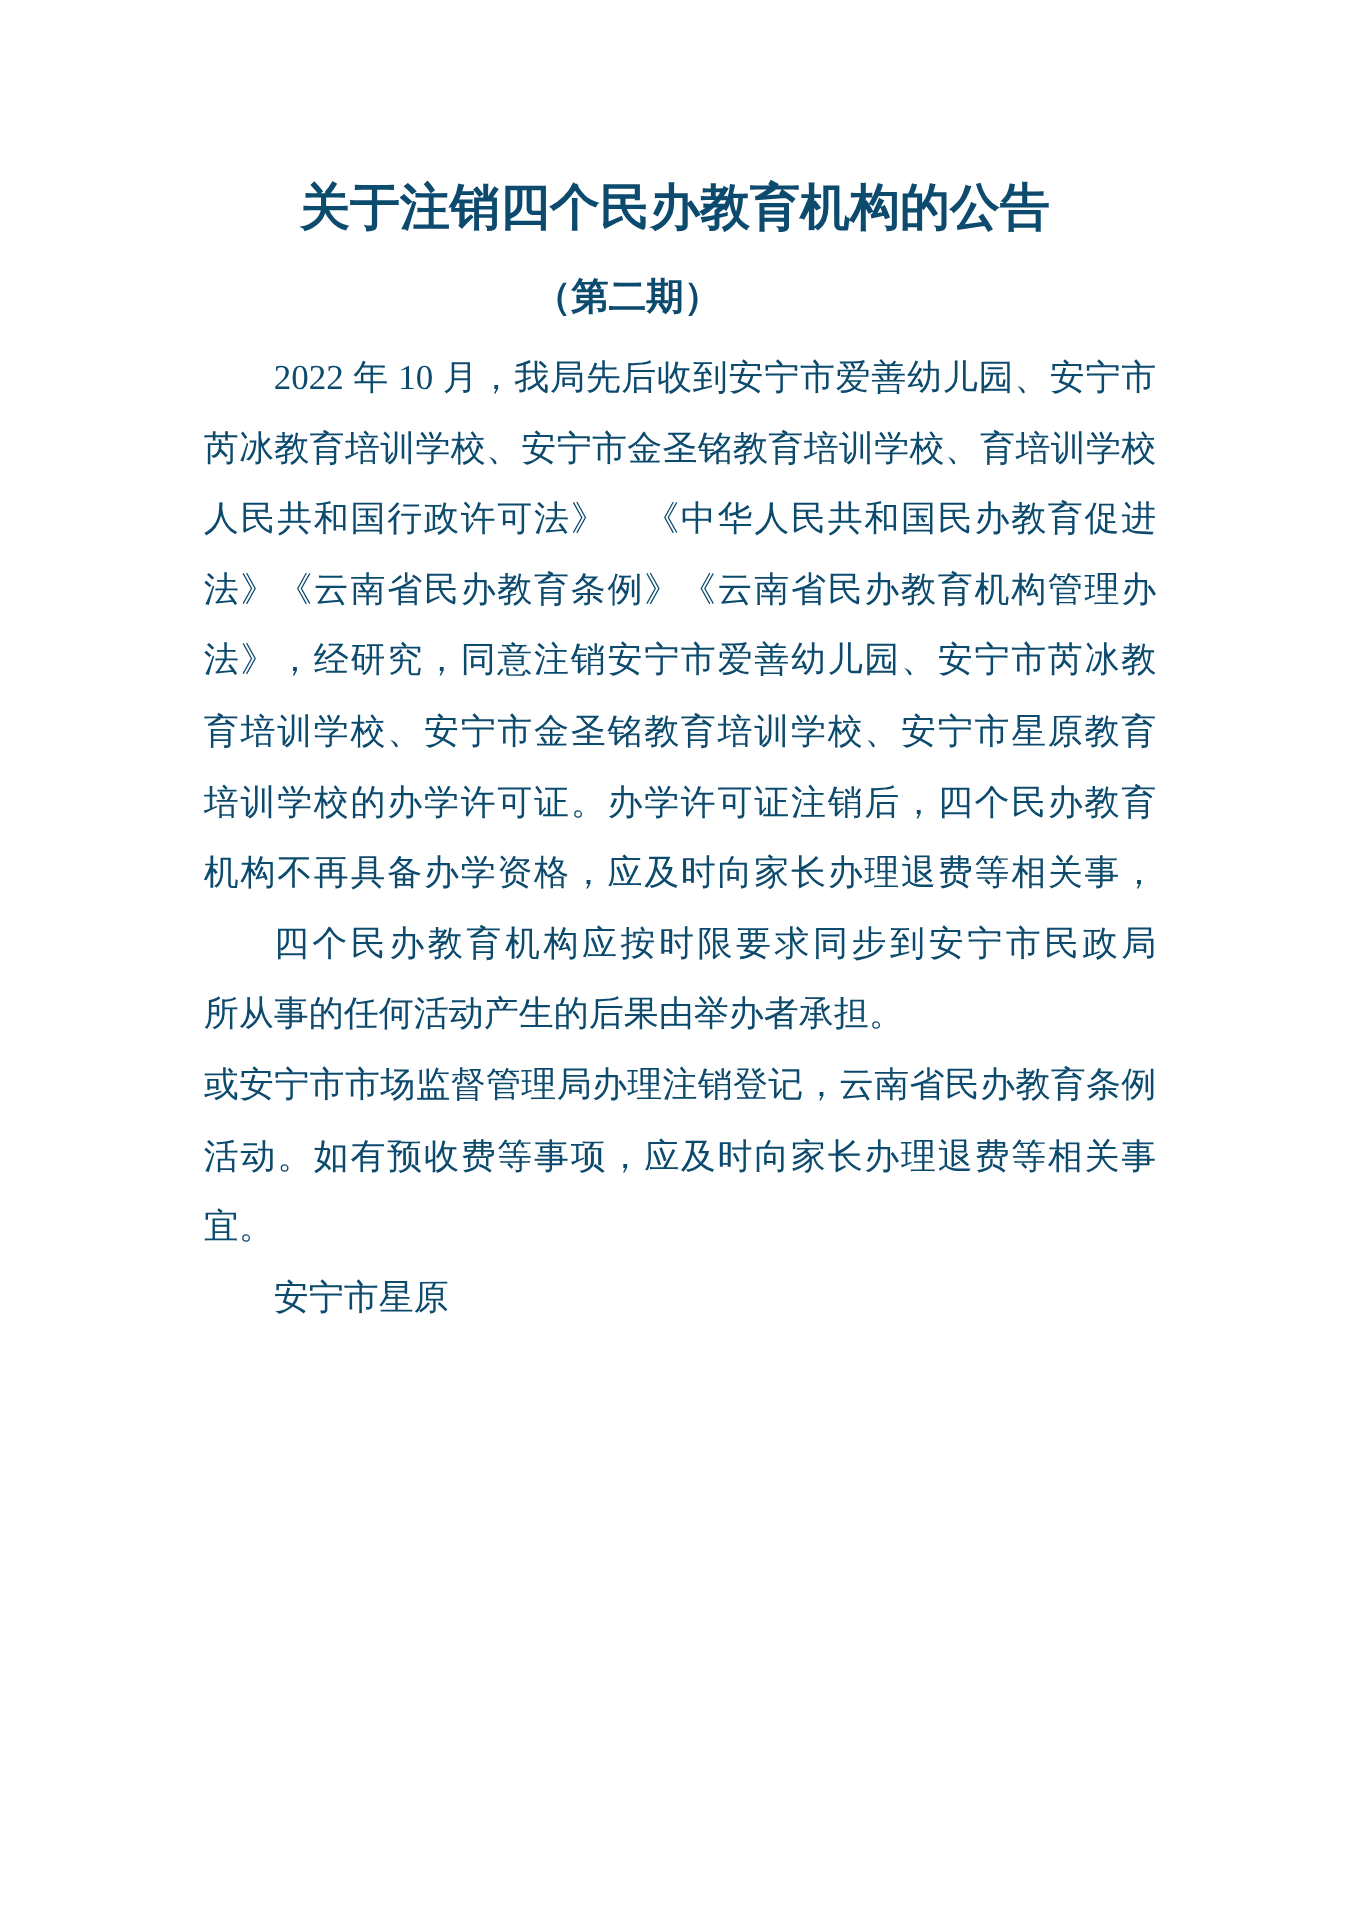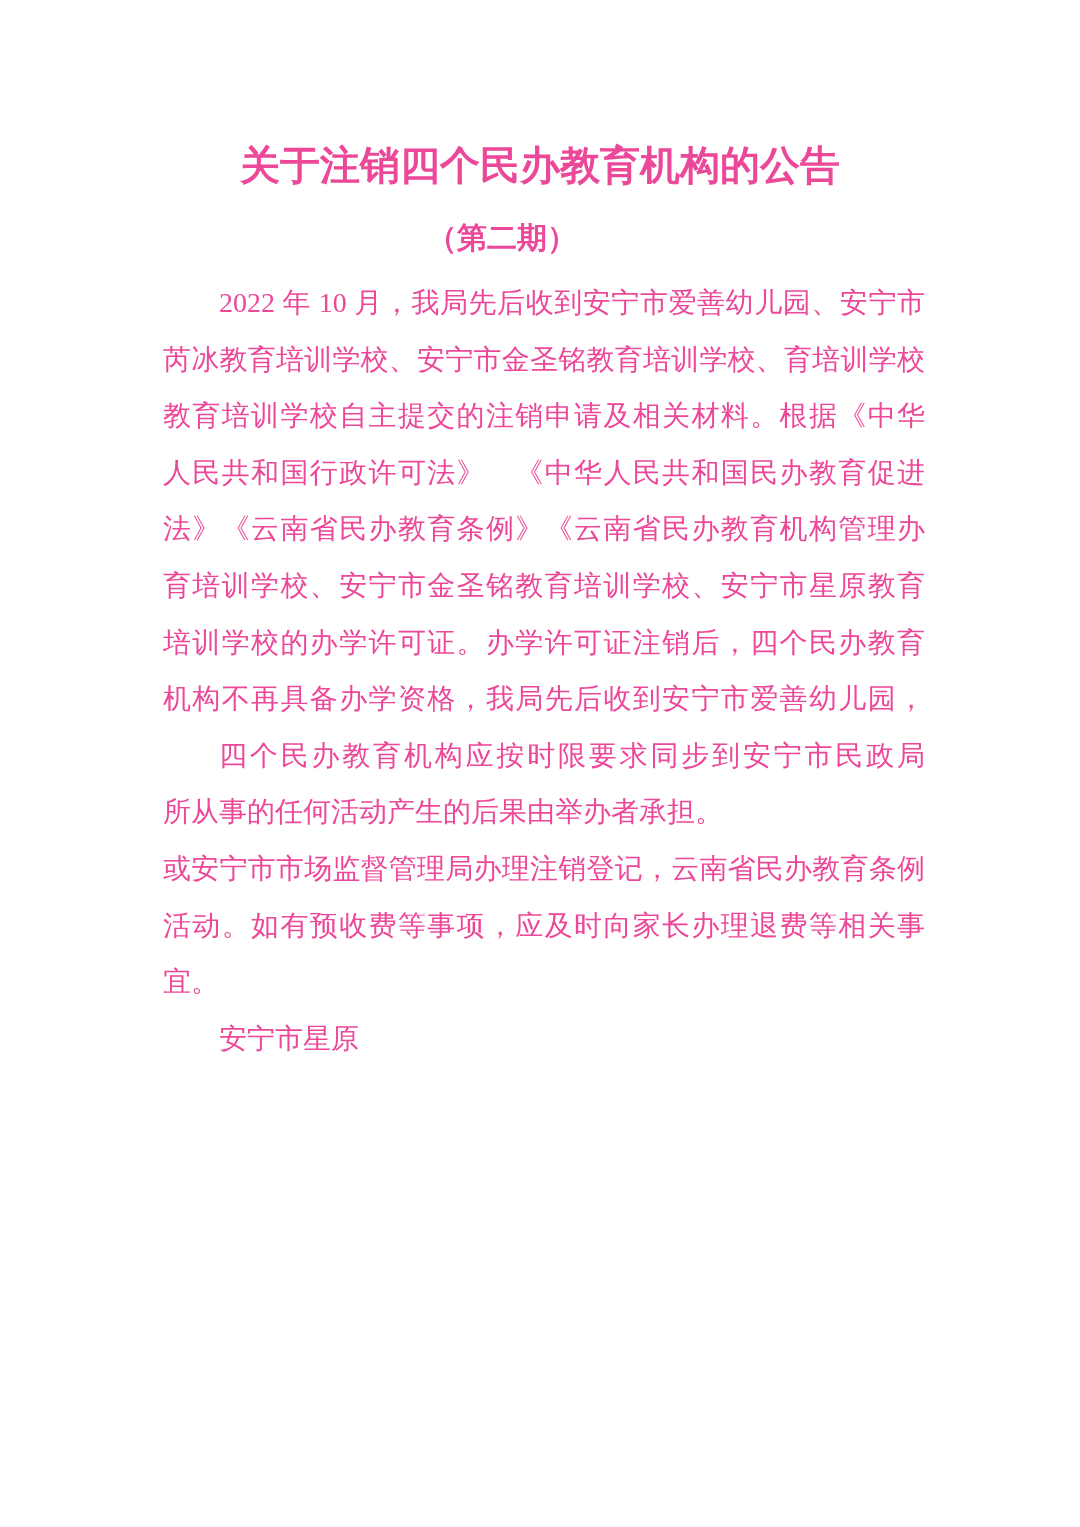--- a/index.html
+++ b/index.html
@@ -5,21 +5,21 @@
   html, body {
     margin: 0;
     padding: 0;
     background: #ffffff;
   }
   .page {
     position: relative;
     width: 1080px;
     height: 1527px;
     background: #ffffff;
-    color: #ec4899;
+    color: #0c4a6e;
     font-family: "Liberation Serif", "DejaVu Serif", serif;
     overflow: hidden;
   }
   .doc-title {
     position: absolute;
     top: 140px;
     left: 0;
     width: 1080px;
     margin: 0;
     text-align: center;
@@ -70,26 +70,26 @@
 <div class="page">
 
   <h1 class="doc-title">关于注销四个民办教育机构的公告</h1>
 
   <h2 class="doc-subtitle">（第二期）</h2>
 
   <div class="doc-body">
 
     <p class="line indent j">2022 年 10 月，我局先后收到安宁市爱善幼儿园、安宁市</p>
     <p class="line j">芮冰教育培训学校、安宁市金圣铭教育培训学校、育培训学校</p>
-    <p class="line j">教育培训学校自主提交的注销申请及相关材料。根据《中华</p>
     <p class="line j">人民共和国行政许可法》　《中华人民共和国民办教育促进</p>
     <p class="line j">法》《云南省民办教育条例》《云南省民办教育机构管理办</p>
+    <p class="line j">法》，经研究，同意注销安宁市爱善幼儿园、安宁市芮冰教</p>
     <p class="line j">育培训学校、安宁市金圣铭教育培训学校、安宁市星原教育</p>
     <p class="line j">培训学校的办学许可证。办学许可证注销后，四个民办教育</p>
-    <p class="line j">机构不再具备办学资格，我局先后收到安宁市爱善幼儿园，</p>
+    <p class="line j">机构不再具备办学资格，应及时向家长办理退费等相关事，</p>
     <p class="line indent j">四个民办教育机构应按时限要求同步到安宁市民政局</p>
 
     <p class="line">所从事的任何活动产生的后果由举办者承担。</p>
     <p class="line j">或安宁市市场监督管理局办理注销登记，云南省民办教育条例</p>
     <p class="line j">活动。如有预收费等事项，应及时向家长办理退费等相关事</p>
     <p class="line">宜。</p>
 
     <p class="line indent">安宁市星原</p>
 
   </div>

